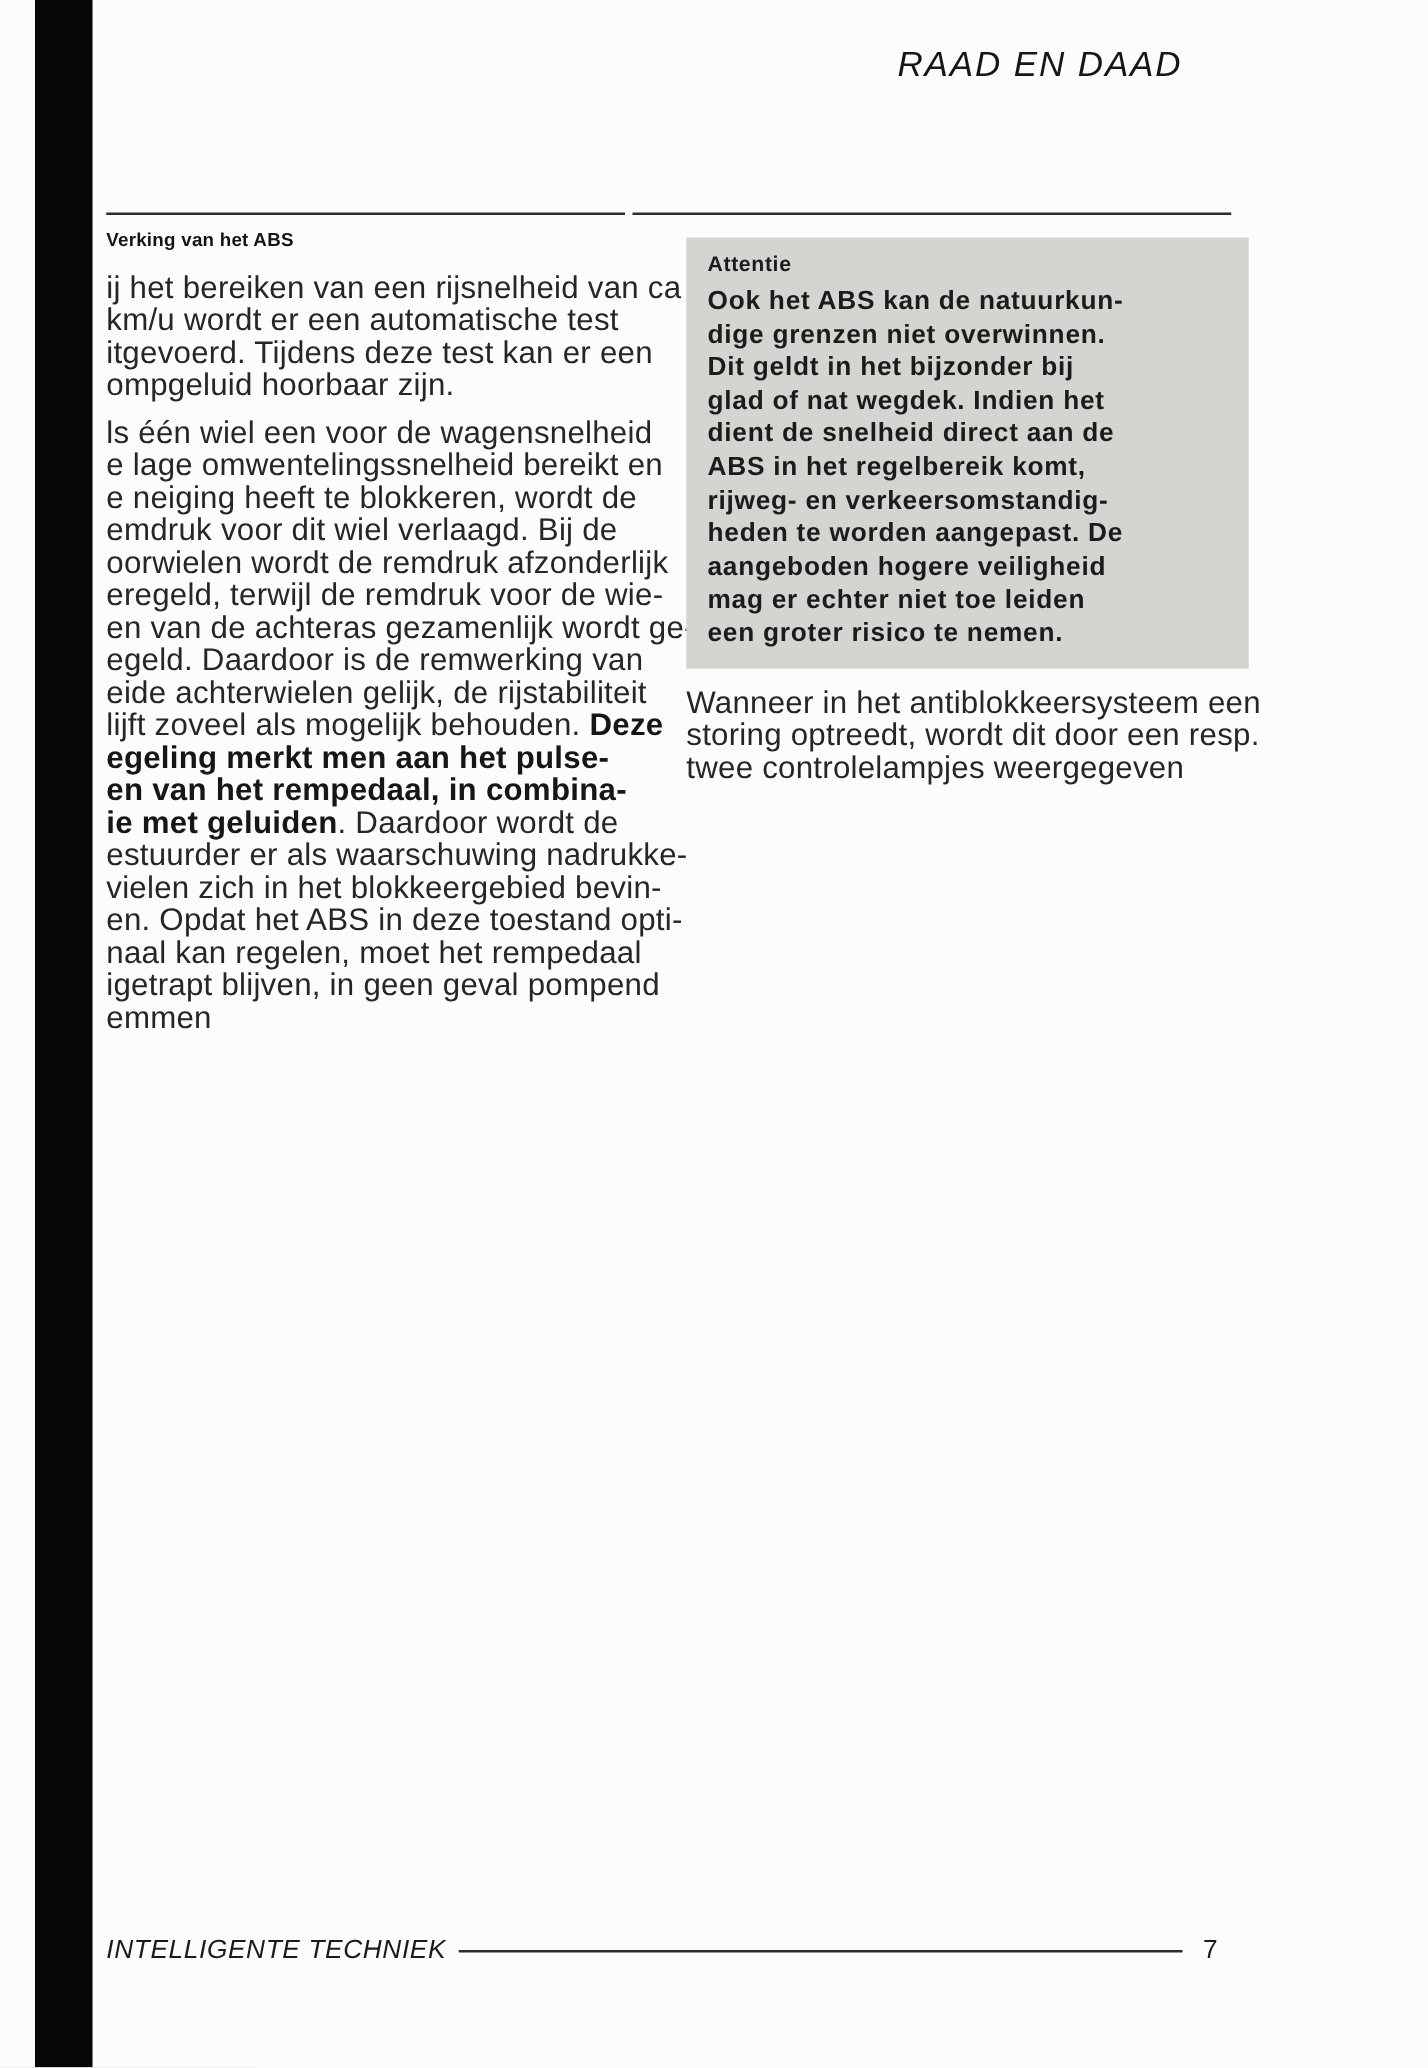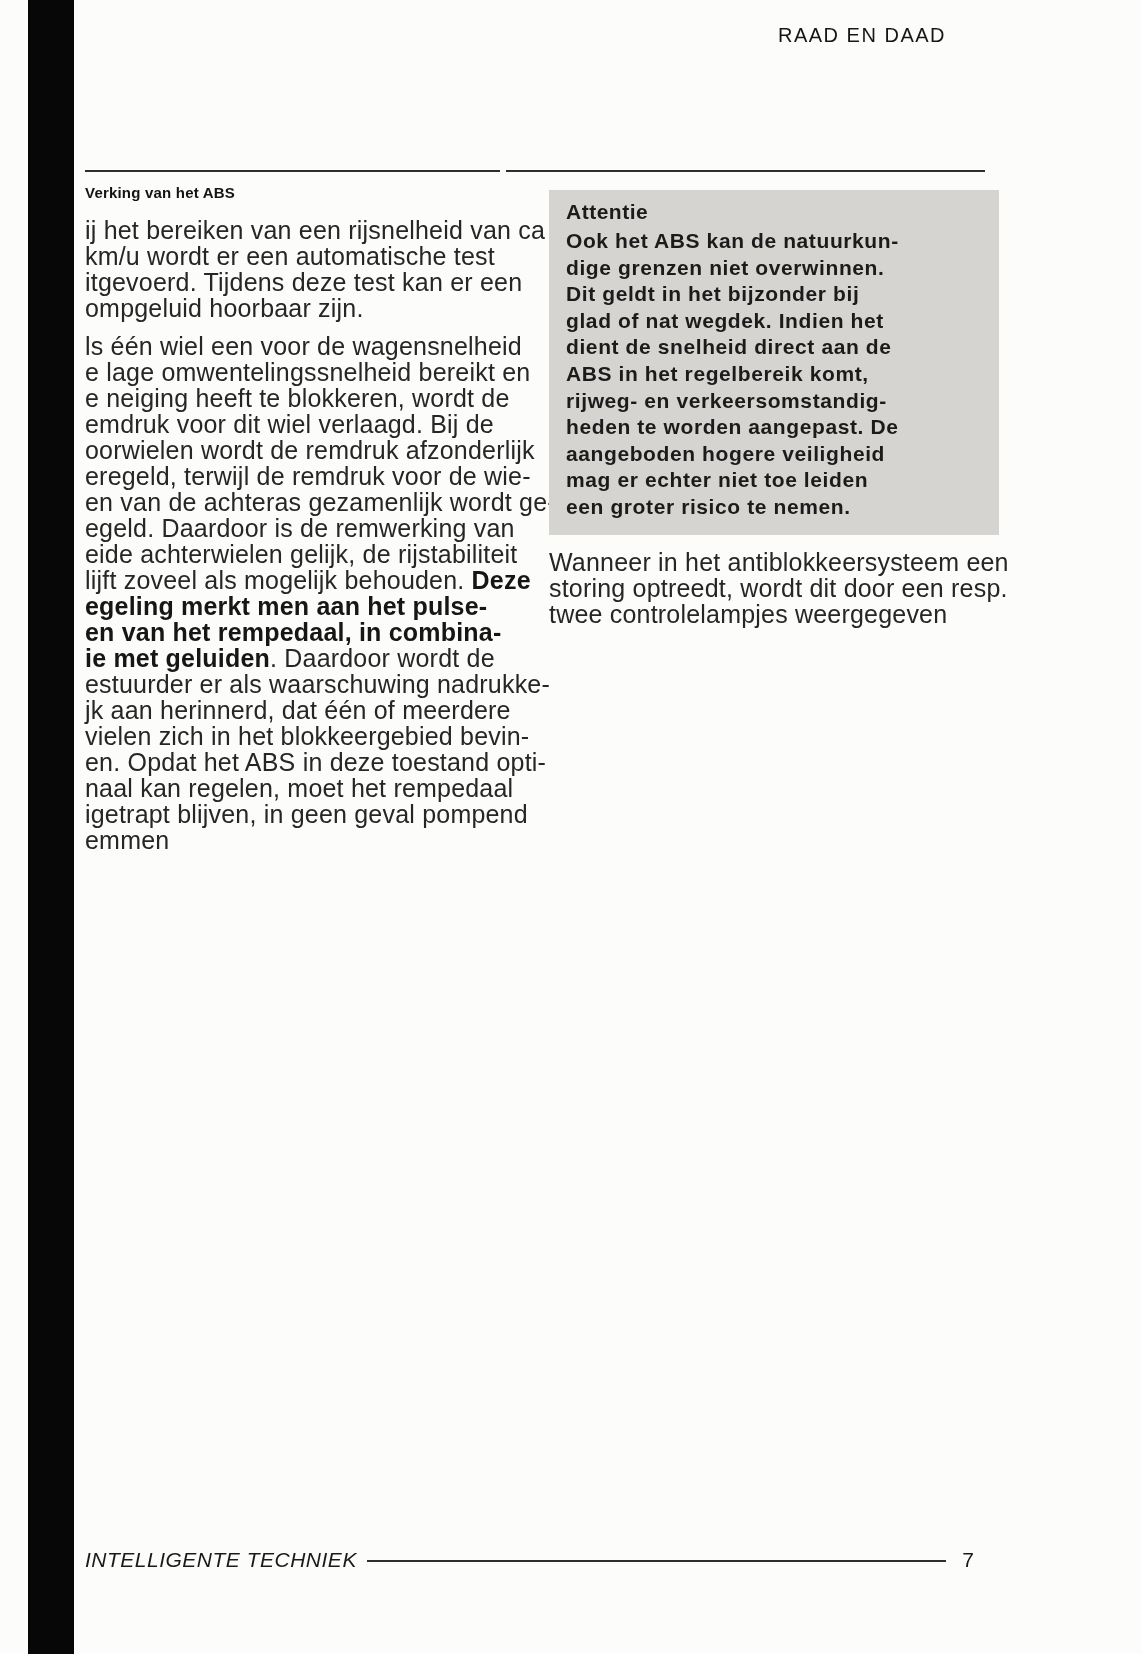--- a/index.html
+++ b/index.html
@@ -3,39 +3,39 @@
 <meta charset="utf-8">
 <style>
   html,body{margin:0;padding:0;background:#e9e9e9;}
   .page{
     position:relative;width:1142px;height:1654px;background:#fcfcfa;
     font-family:"Liberation Sans",sans-serif;color:#1e1e1e;overflow:hidden;
     margin:0 auto;
   }
   .edge-bar{position:absolute;left:28px;top:0;width:46px;height:1654px;background:#070707;}
   .header-title{
-    position:absolute;top:24px;right:196px;
-    font-size:20px;letter-spacing:1.5px;color:#161616;
+    position:absolute;top:36px;right:196px;
+    font-style:italic;font-size:28px;letter-spacing:1.5px;color:#161616;
   }
   .rule{position:absolute;top:170px;height:2px;background:#2e2e2e;}
   .rule-left{left:85px;width:415px;}
   .rule-right{left:506px;width:479px;}
 
   .col-left{position:absolute;left:85px;top:184px;width:440px;}
   .heading{font-size:15px;font-weight:bold;margin:0 0 16px 0;letter-spacing:.2px;color:#141414;}
   .para{font-size:25px;line-height:26px;letter-spacing:.2px;color:#262626;}
   .para + .para{margin-top:12px;}
   .line{white-space:nowrap;}
   .b{font-weight:bold;color:#161616;}
 
   .col-right{position:absolute;left:549px;top:190px;width:450px;}
   .attention{
     background:#d5d4d1;padding:8px 14px 14px 17px;font-weight:bold;color:#1b1b1b;
   }
-  .attn-heading{font-size:21px;line-height:28px;margin-bottom:2px;letter-spacing:.5px;}
+  .attn-heading{font-size:17px;line-height:28px;margin-bottom:2px;letter-spacing:.5px;}
   .attention .line{font-size:21px;line-height:26.6px;letter-spacing:.6px;}
   .right-para{margin-top:14px;}
 
   .footer{
     position:absolute;left:85px;right:168px;top:1548px;
     display:flex;align-items:center;
   }
   .footer-text{font-style:italic;font-size:21px;letter-spacing:.5px;white-space:nowrap;color:#1a1a1a;}
   .footer-rule{flex:1;height:2px;background:#2e2e2e;margin:2px 16px 0 10px;}
   .footer-page{font-size:21px;color:#1a1a1a;}
@@ -68,21 +68,20 @@
         <div class="line"><span>oorwielen wordt de remdruk afzonderlijk</span></div>
         <div class="line"><span>eregeld, terwijl de remdruk voor de wie-</span></div>
         <div class="line"><span>en van de achteras gezamenlijk wordt ge-</span></div>
         <div class="line"><span>egeld. Daardoor is de remwerking van</span></div>
         <div class="line"><span>eide achterwielen gelijk, de rijstabiliteit</span></div>
         <div class="line"><span>lijft zoveel als mogelijk behouden. </span><span class="b">Deze</span></div>
         <div class="line"><span class="b">egeling merkt men aan het pulse-</span></div>
         <div class="line"><span class="b">en van het rempedaal, in combina-</span></div>
         <div class="line"><span class="b">ie met geluiden</span><span>. Daardoor wordt de</span></div>
         <div class="line"><span>estuurder er als waarschuwing nadrukke-</span></div>
-        <div class="line"><span>jk aan herinnerd, dat één of meerdere</span></div>
         <div class="line"><span>vielen zich in het blokkeergebied bevin-</span></div>
         <div class="line"><span>en. Opdat het ABS in deze toestand opti-</span></div>
         <div class="line"><span>naal kan regelen, moet het rempedaal</span></div>
         <div class="line"><span>igetrapt blijven, in geen geval pompend</span></div>
         <div class="line"><span>emmen</span></div>
       </div>
   </div>
 
   <div class="col-right">
     <div class="attention">

